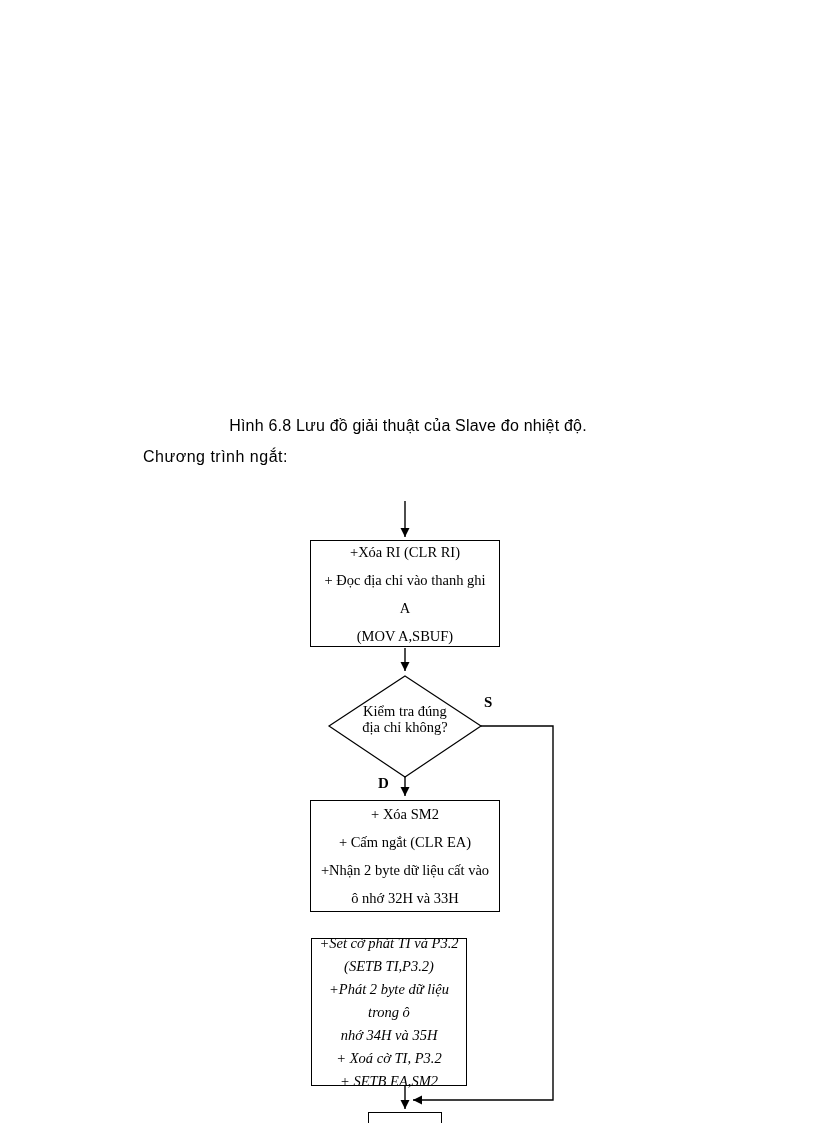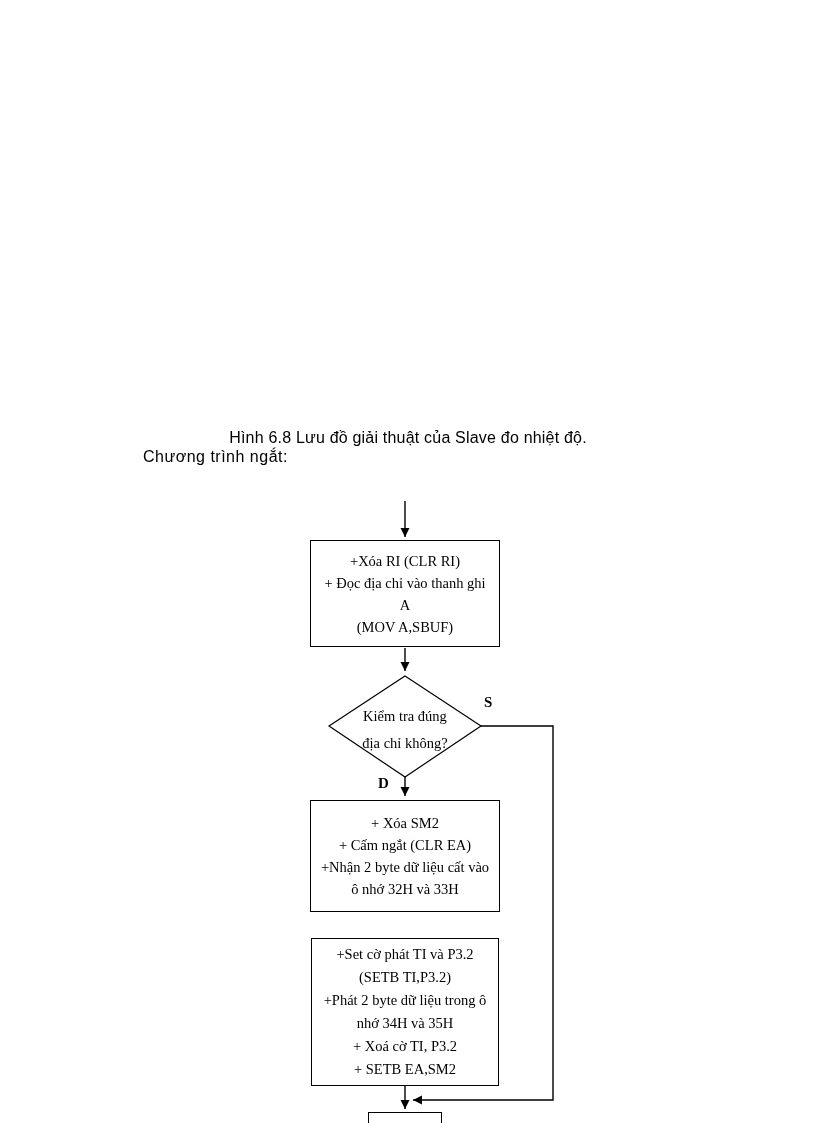--- a/index.html
+++ b/index.html
@@ -13,21 +13,20 @@
     color: #000;
     font-family: "Liberation Serif", serif;
   }
   .caption {
     position: absolute;
     top: 417px; left: 0; width: 816px;
     text-align: center;
     font-family: "Liberation Sans", sans-serif;
     font-size: 16px;
     letter-spacing: 0.2px;
-    margin-top: 12px;
   }
   .intro {
     position: absolute;
     top: 448px; left: 114px;
     font-family: "Liberation Sans", sans-serif;
     font-size: 16px;
     letter-spacing: 0.5px;
     margin-left: 29px;
   }
   .fc-title {
@@ -48,34 +47,34 @@
     border: 1px solid #000;
     background: #fff;
     display: flex;
     align-items: center;
     justify-content: center;
   }
   .box-text {
     white-space: pre-line;
     text-align: center;
     font-size: 14.5px;
-    line-height: 22px;
+    line-height: 28px;
     font-family: "Liberation Serif", serif;
   }
   .box1 { left: 310px; top: 540px; width: 190px; height: 107px; }
   .box2 { left: 310px; top: 800px; width: 190px; height: 112px; }
-  .box3 { left: 311px; top: 938px; width: 188px; height: 148px; }
+  .box3 { left: 311px; top: 938px; width: 156px; height: 148px; font-style: italic; }
   .box3 .box-text { line-height: 23px; }
   .box-next { left: 368px; top: 1112px; width: 74px; height: 18px; }
   .diamond-text {
     position: absolute;
     left: 328px; top: 703px; width: 154px;
     text-align: center;
     font-size: 14.5px;
-    line-height: 27px;
+    line-height: 16px;
     white-space: pre-line;
   }
   .branch-label {
     position: absolute;
     font-weight: bold;
     font-size: 15px;
     font-family: "Liberation Serif", serif;
   }
   .label-s { left: 484px; top: 694px; }
   .label-d { left: 378px; top: 775px; }

